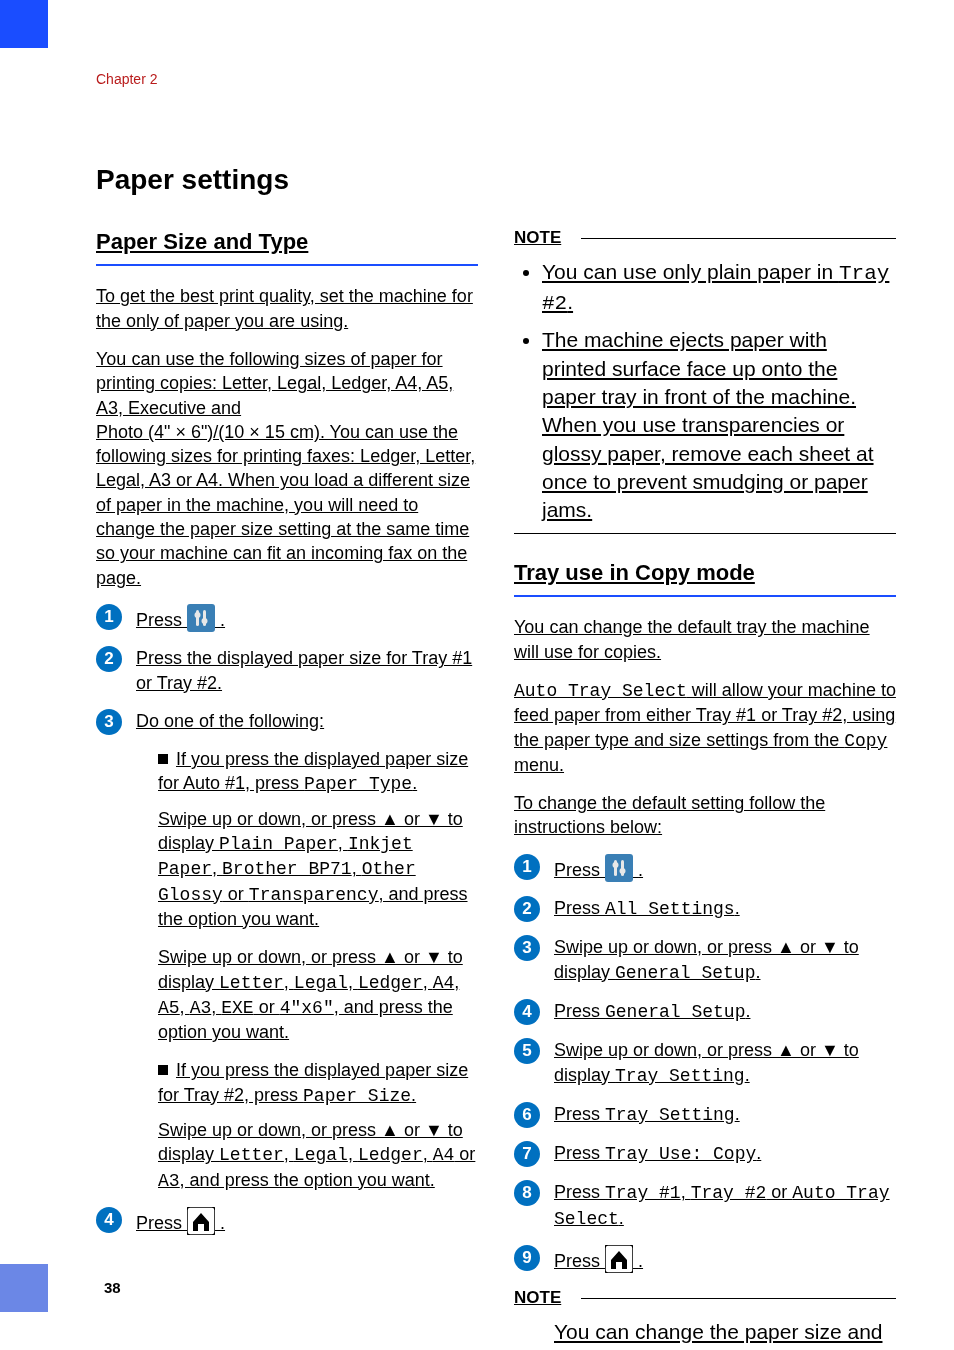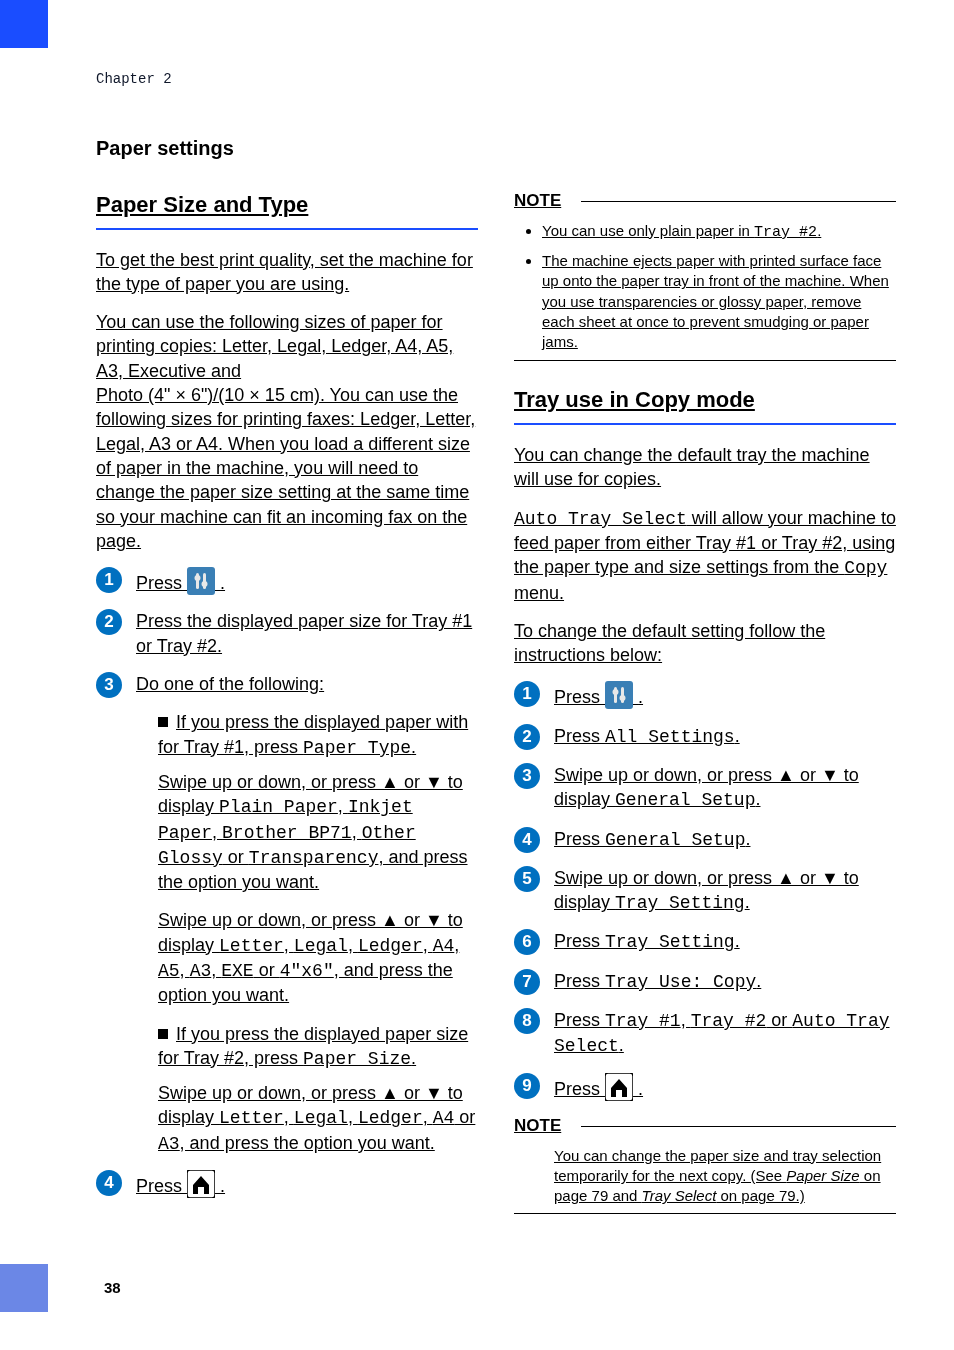--- a/index.html
+++ b/index.html
@@ -25,34 +25,33 @@
     width:48px;height:48px;
     background:#6b87e6;
   }
   .page{
     position:absolute;
     left:96px;top:70px;
     width:800px;
   }
   .chapter{
     font-size:14px;
-    color:#0f172a;
-    margin-bottom:46px;
-    font-family:Liberation Mono, monospace;
+    color:#b91c1c;
+    margin-bottom:72px;
   }
   .cols{
     display:flex;
     gap:36px;
   }
   .col{
     width:382px;
     text-decoration:underline;
   }
   h1{
-    font-size:20px;
+    font-size:28px;
     font-weight:bold;
     margin:0 0 28px 0;
   }
   h2{
     font-size:22px;
     font-weight:bold;
     margin:0 0 8px 0;
   }
   .h2rule{
     border-bottom:2px solid #1a4dff;
@@ -110,21 +109,21 @@
   .note-hdr .line{
     flex:1;
     border-top:1.5px solid #000;
   }
   .note-end{
     border-top:1.5px solid #000;
     margin:6px 0 24px 0;
   }
   .note-body{
     padding-left:14px;
-    font-size:15px;
+    font-size:21px;
   }
   .note-body ul{margin:0;padding-left:14px;}
   .note-body li{margin-bottom:8px;}
   .pagenum{
     position:absolute;
     left:104px;
     top:1278px;
     font-size:15px;
     font-weight:bold;
   }
@@ -139,21 +138,21 @@
 <div class="page">
   <div class="chapter">Chapter 2</div>
   <h1>Paper settings</h1>
 
   <div class="cols">
 
     <div class="col">
       <h2>Paper Size and Type</h2>
       <div class="h2rule"></div>
 
-      <p>To get the best print quality, set the machine for the type of paper you are using.</p>
+      <p>To get the best print quality, set the machine for the only of paper you are using.</p>
       <p>
         <span>You can use the following sizes of paper for printing copies: Letter, Legal, Ledger, A4, A5, A3, Executive and</span><br>
         <span>Photo (4" × 6")/(10 × 15 cm). You can use the following sizes for printing faxes: Ledger, Letter, Legal, A3 or A4. When you load a different size of paper in the machine, you will need to change the paper size setting at the same time so your machine can fit an incoming fax on the page.</span>
       </p>
 
       <ol class="steps">
         <li>
           <span class="num">1</span>
           <span>Press </span>
           <svg class="icon" width="28" height="28" viewBox="0 0 28 28">
@@ -169,21 +168,21 @@
         <li>
           <span class="num">2</span>
           <span>Press the displayed paper size for Tray #1 or Tray #2.</span>
         </li>
 
         <li>
           <span class="num">3</span>
           <span>Do one of the following:</span>
 
           <div class="sub" style="margin-top:14px">
-            <span class="sq"></span><span>If you press the displayed paper with for Tray #1, press </span><span class="mono">Paper Type</span><span>.</span>
+            <span class="sq"></span><span>If you press the displayed paper size for Auto #1, press </span><span class="mono">Paper Type</span><span>.</span>
             <div class="subp" style="margin-top:10px">
               <span>Swipe up or down, or press ▲ or ▼ to display </span><span class="mono">Plain Paper</span><span>, </span><span class="mono">Inkjet Paper</span><span>, </span><span class="mono">Brother BP71</span><span>, </span><span class="mono">Other Glossy</span><span> or </span><span class="mono">Transparency</span><span>, and press the option you want.</span>
             </div>
             <div class="subp">
               <span>Swipe up or down, or press ▲ or ▼ to display </span><span class="mono">Letter</span><span>, </span><span class="mono">Legal</span><span>, </span><span class="mono">Ledger</span><span>, </span><span class="mono">A4</span><span>, </span><span class="mono">A5</span><span>, </span><span class="mono">A3</span><span>, </span><span class="mono">EXE</span><span> or </span><span class="mono">4"x6"</span><span>, and press the option you want.</span>
             </div>
           </div>
 
           <div class="sub">
             <span class="sq"></span><span>If you press the displayed paper size for Tray #2, press </span><span class="mono">Paper Size</span><span>.</span>

